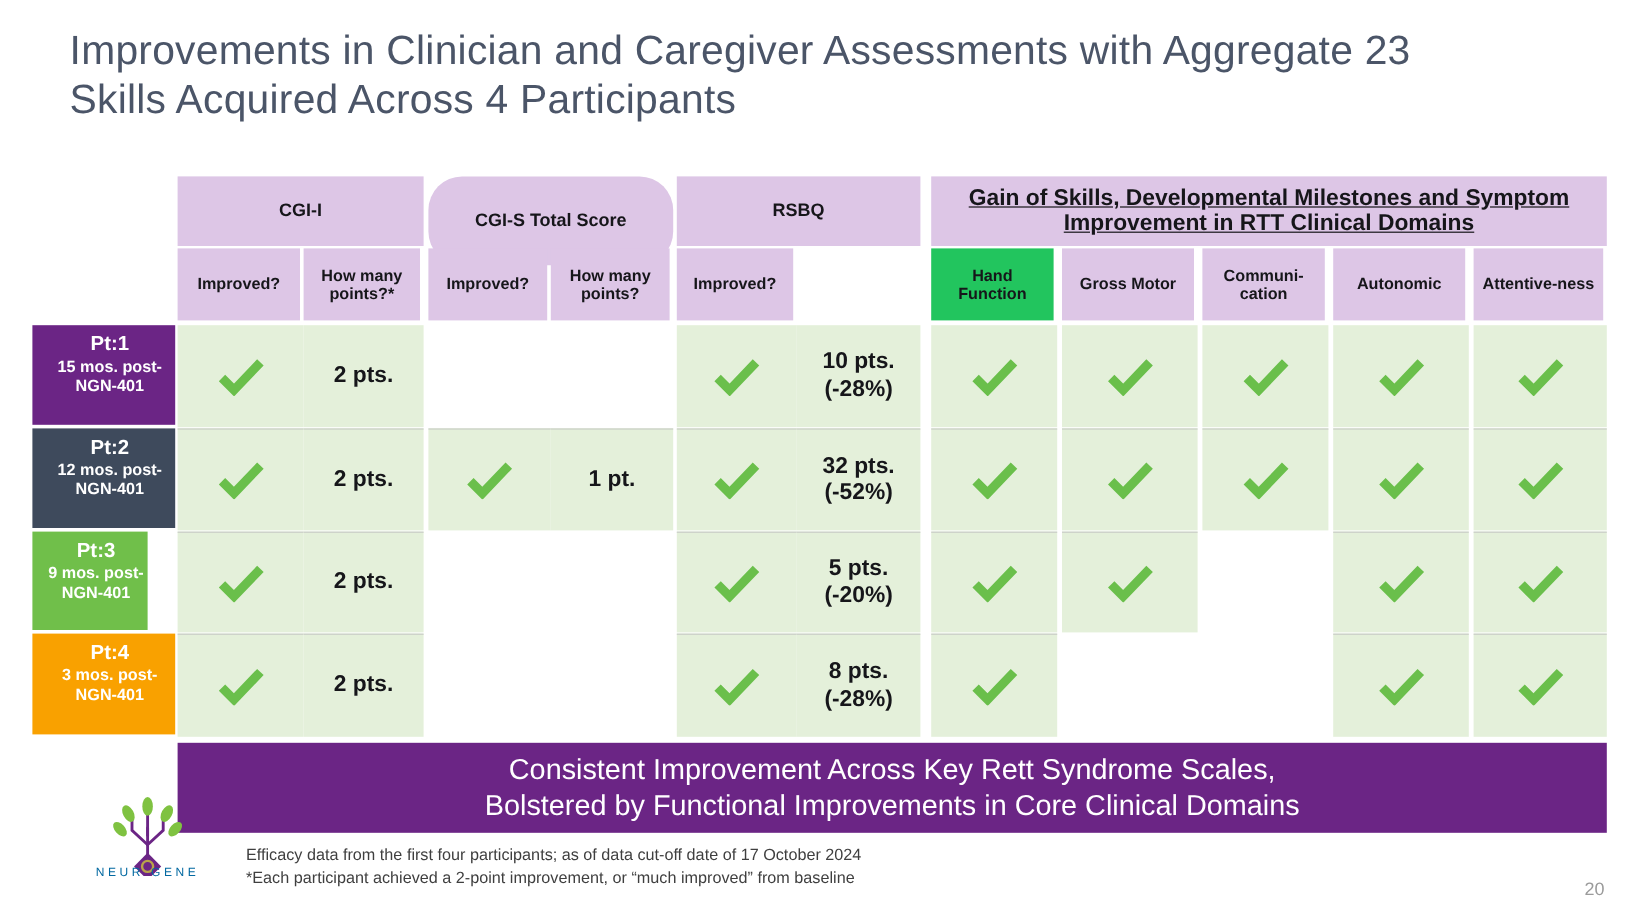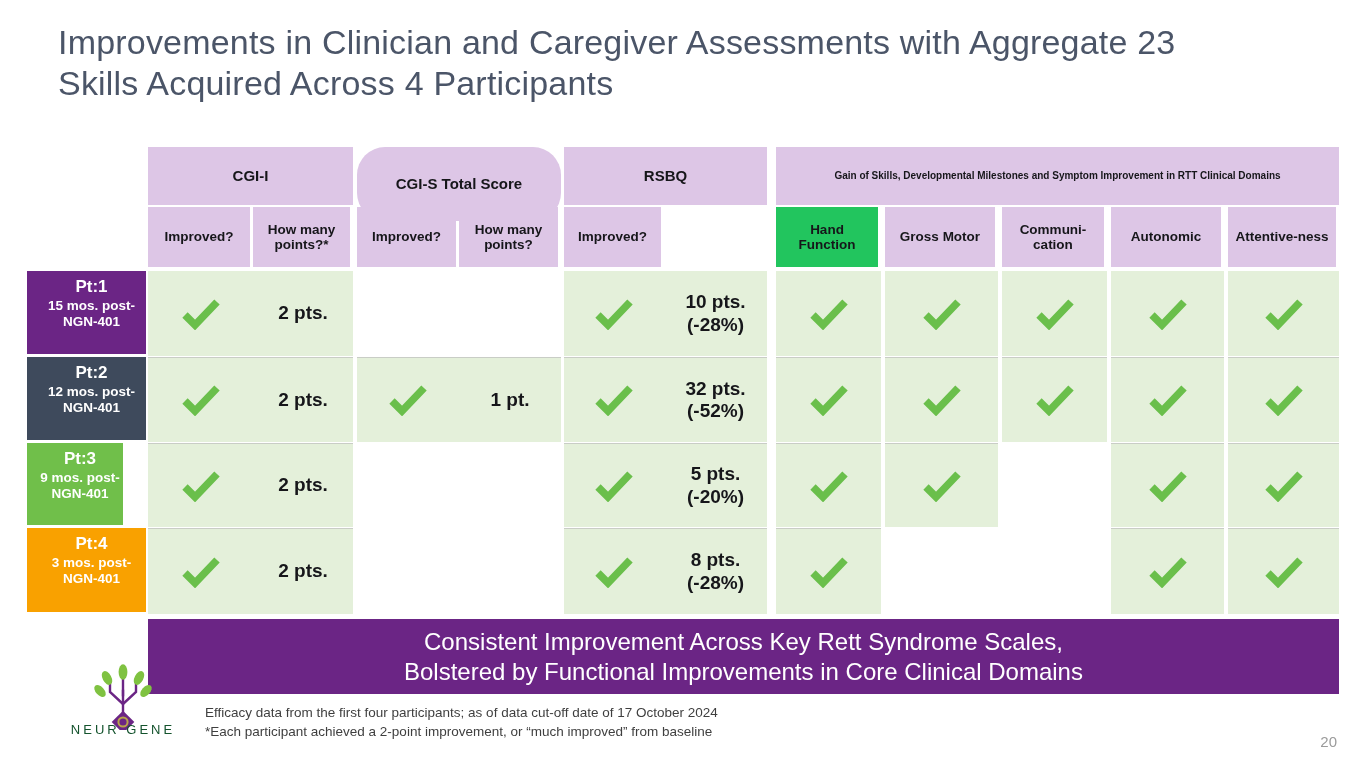--- a/index.html
+++ b/index.html
@@ -46,21 +46,21 @@
     background: #ddc6e6;
     color: #16161a;
     font-weight: bold;
     display: flex;
     align-items: center;
     justify-content: center;
     text-align: center;
     line-height: 1.12;
   }
   .hdr-group { font-size: 15px; }
-  .hdr-group.small { font-size: 10px; }
+  .hdr-group.small { font-size: 19px; text-decoration: underline; }
   .hdr-sub { font-size: 13.5px; }
 
   .datacell {
     background: #e4f0da;
     display: flex;
     align-items: center;
     justify-content: center;
     text-align: center;
     color: #16161a;
     font-weight: bold;
@@ -136,23 +136,23 @@
     top: 660px;
     width: 130px;
     height: 90px;
   }
   .logo-text {
     position: absolute;
     left: 0;
     top: 62px;
     width: 130px;
     text-align: center;
-    font-size: 13px;
+    font-size: 10px;
     letter-spacing: 3px;
-    color: #14532d;
+    color: #0369a1;
   }
 </style>
 </head>
 <body>
 
 <div class="slide-title">Improvements in Clinician and Caregiver Assessments with Aggregate 23 Skills Acquired Across 4 Participants</div>
 
 <div class="table-wrap" id="table-wrap">
     <div class="cell hdr hdr-group" style="left: 121px; top: 0px; width: 205px; height: 58px; background: rgb(221, 198, 230);">
       <span style="padding: 0px 8px;">CGI-I</span>

